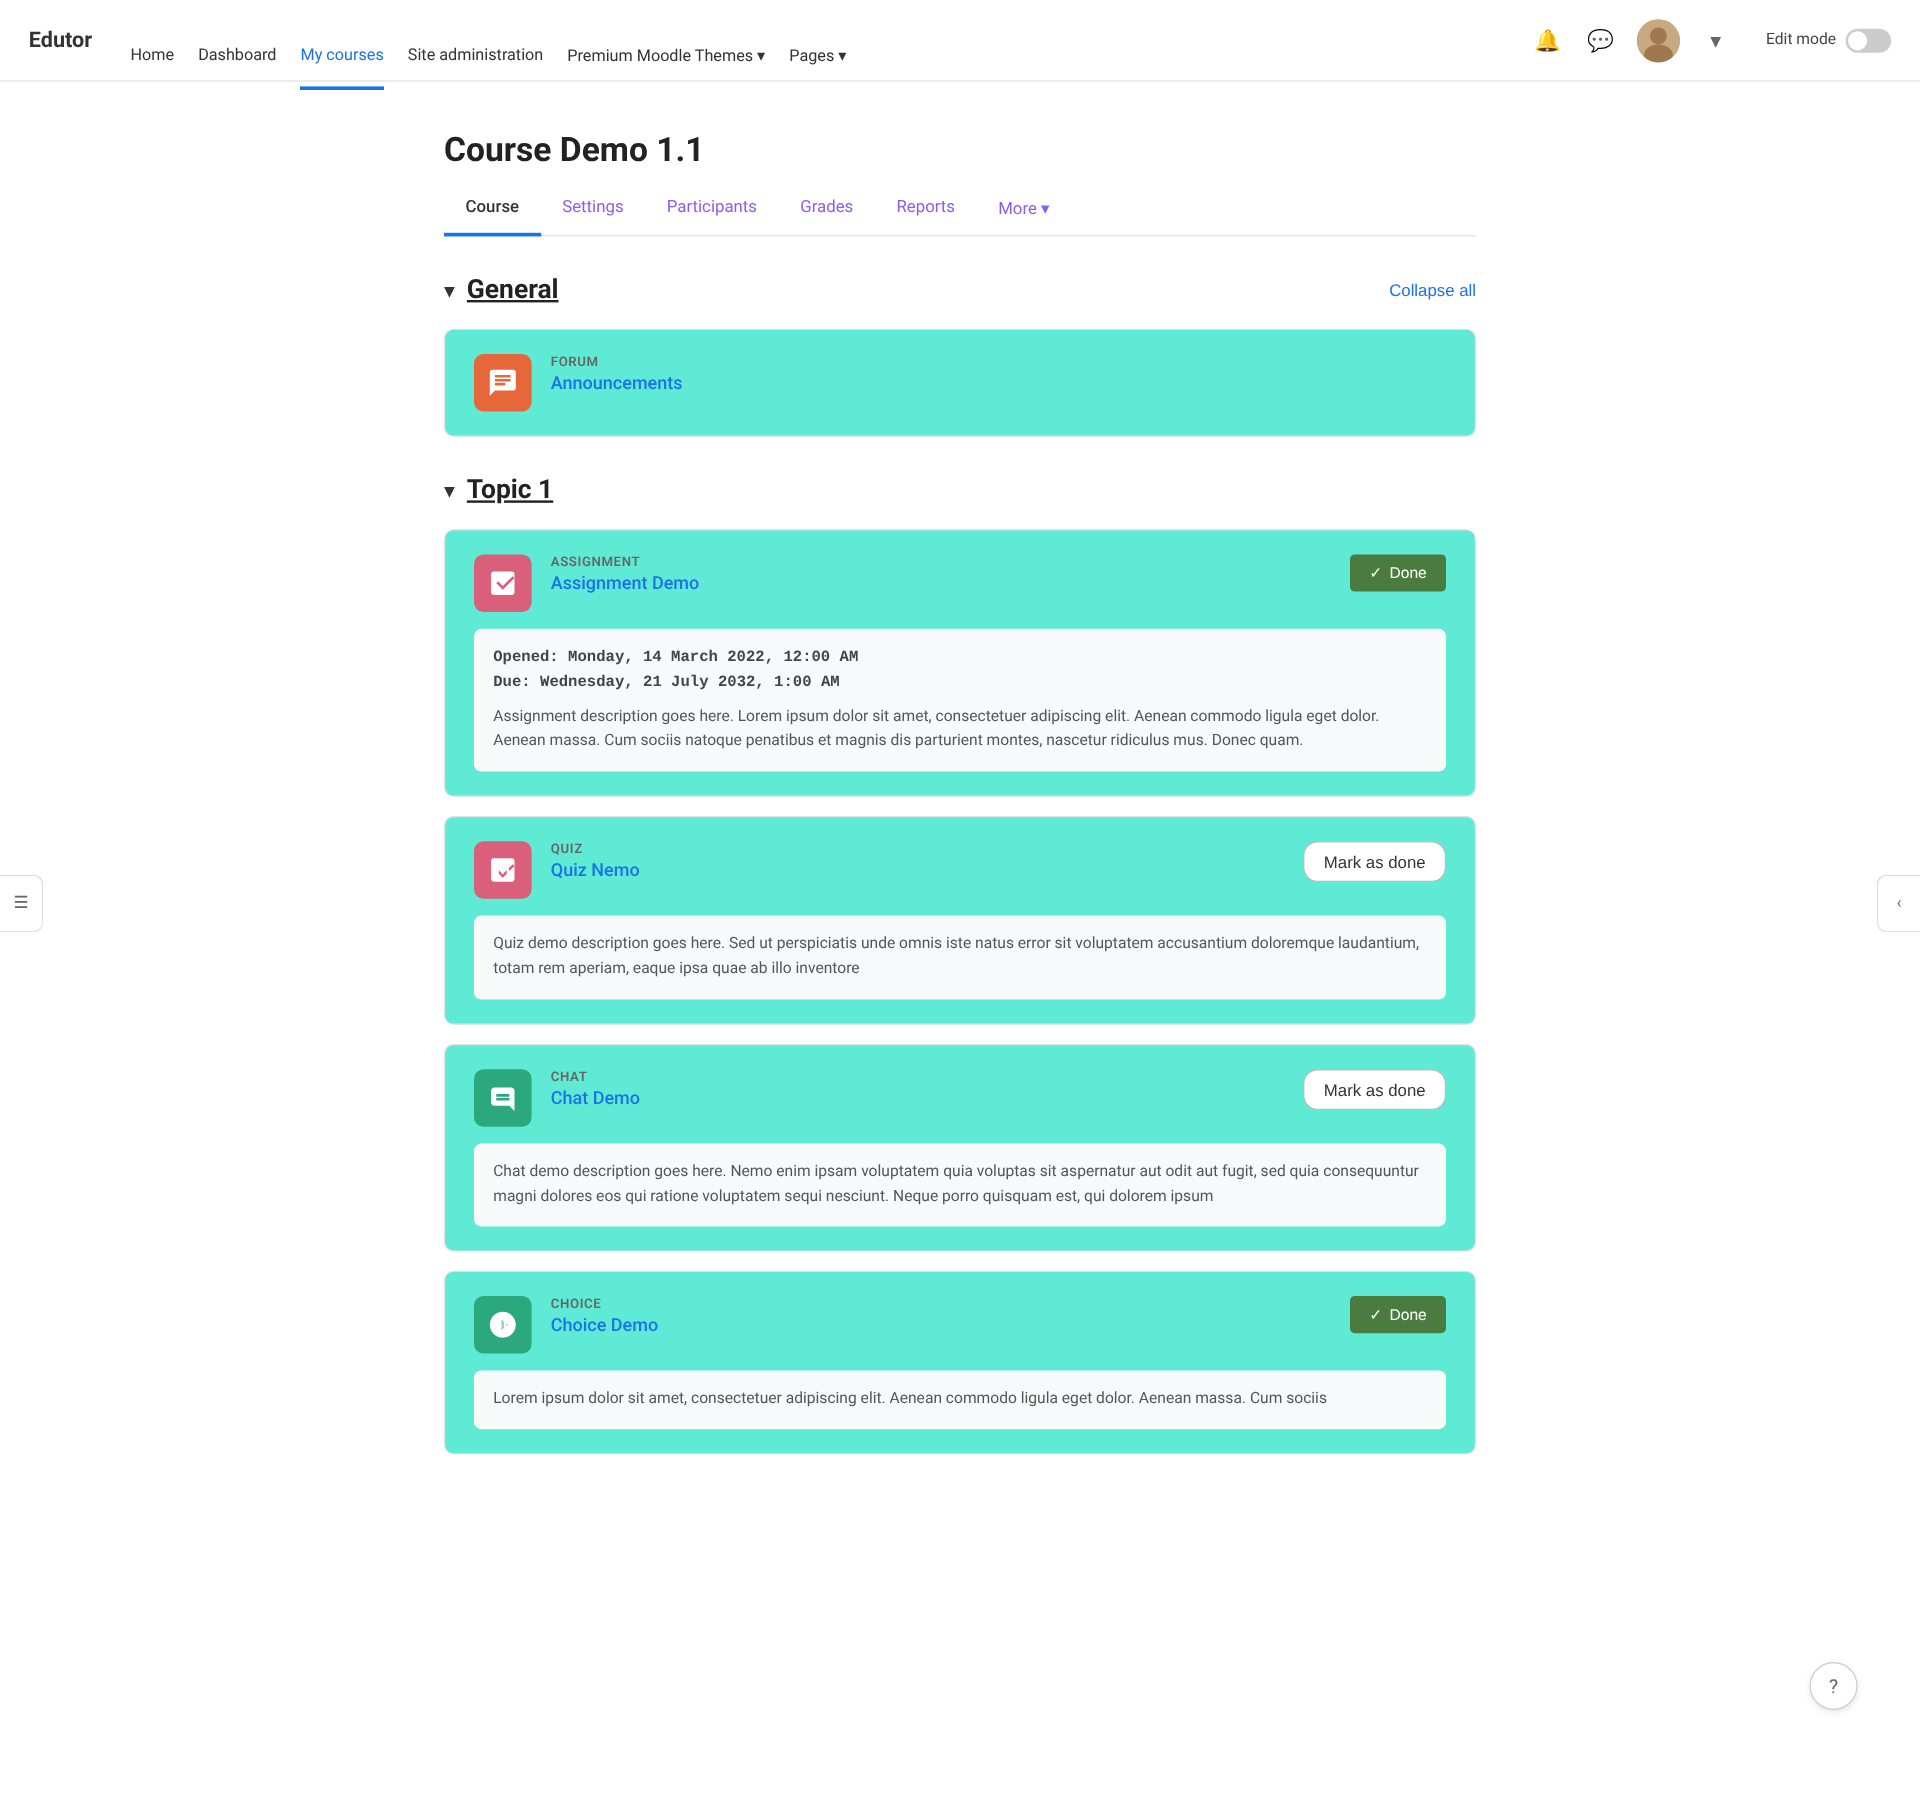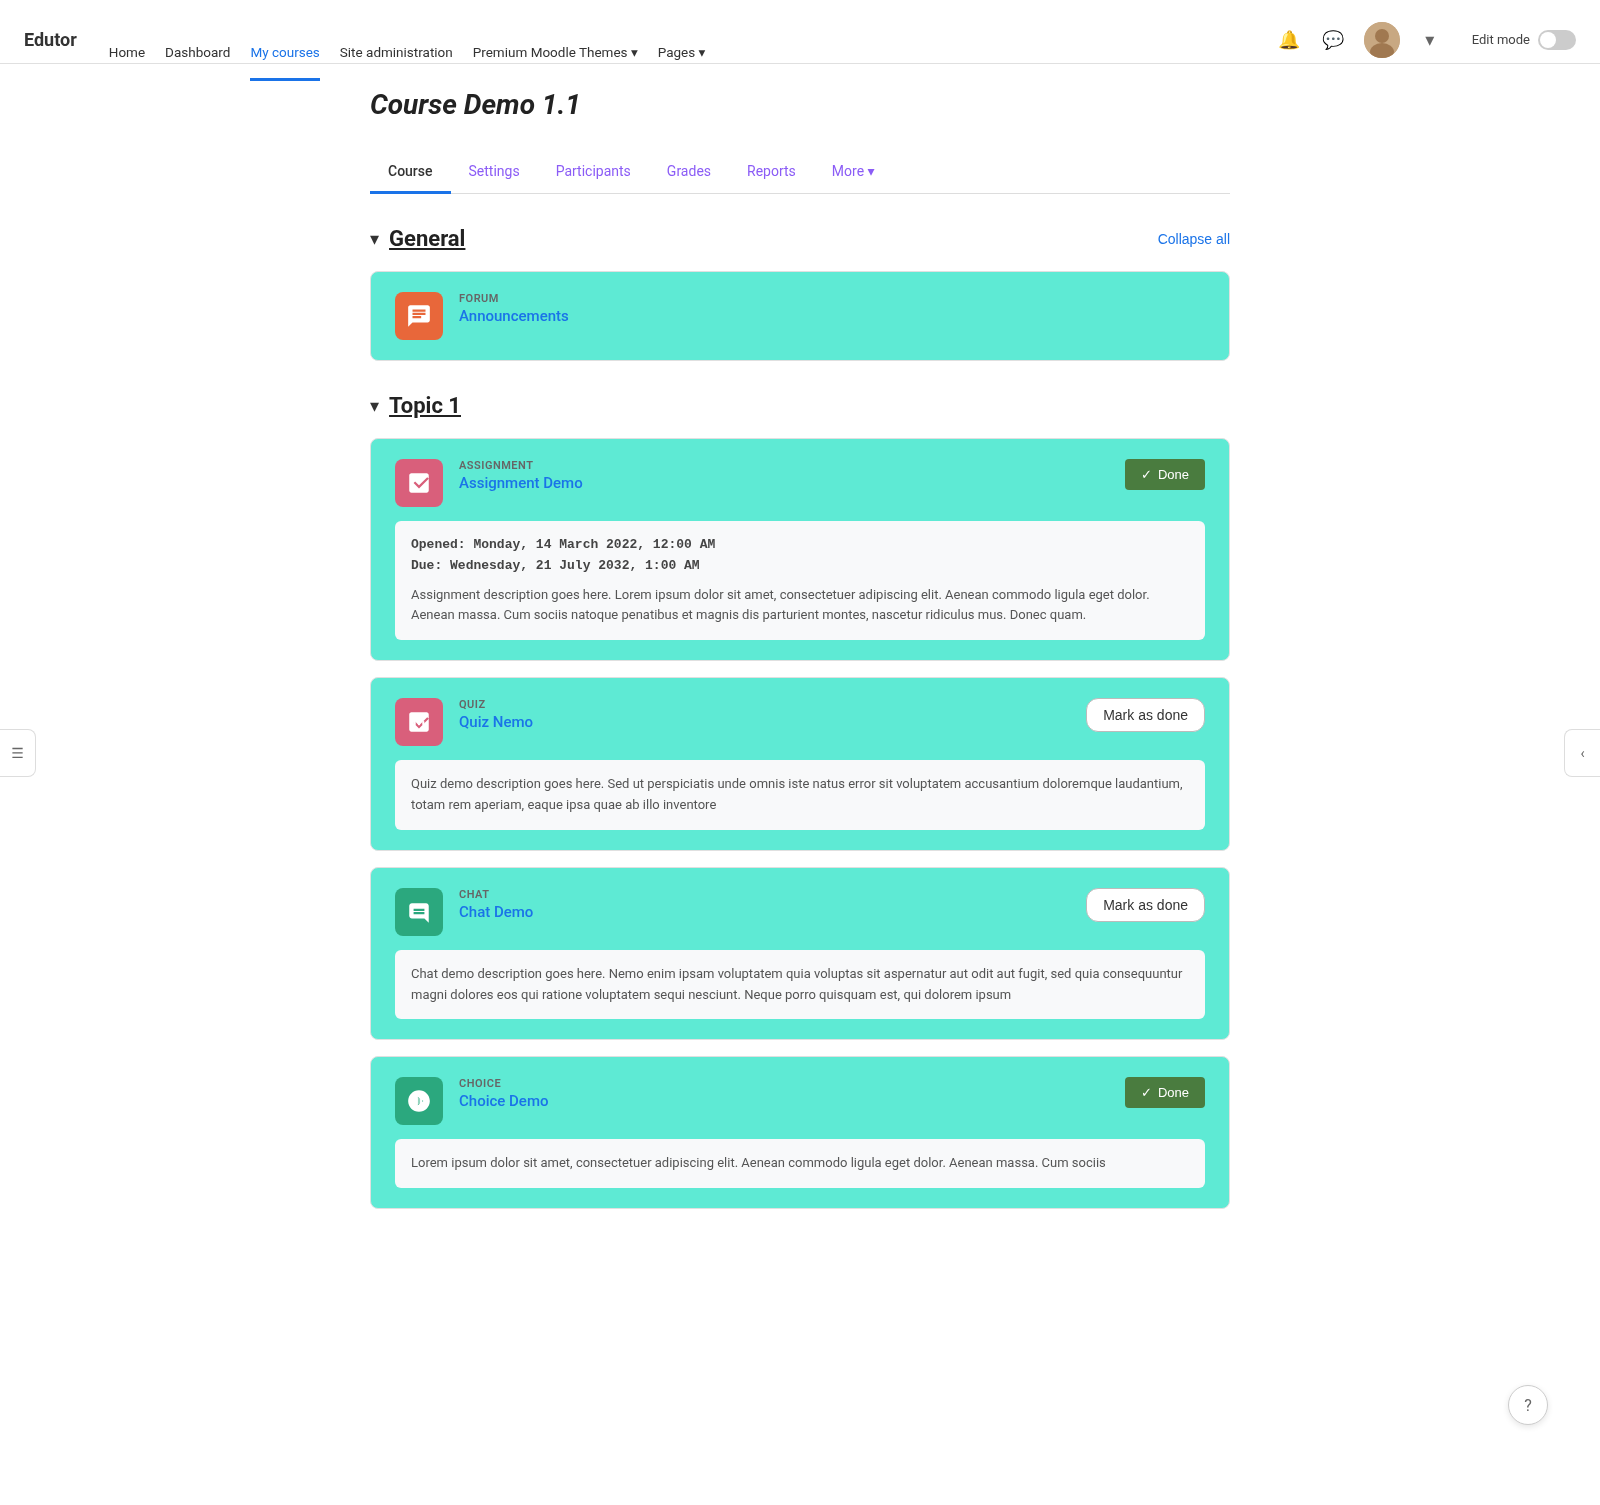--- a/index.html
+++ b/index.html
@@ -1,22 +1,22 @@
 <!DOCTYPE html>
 <html><head>
   <meta charset="utf-8">
   <style>
     * { box-sizing: border-box; margin: 0; padding: 0; }
     body { font-family: -apple-system, BlinkMacSystemFont, 'Segoe UI', Roboto, sans-serif; background: #fff; color: #333; font-size: 14px; }
 
     
     .topnav {
       display: flex; align-items: center; padding: 0 24px;
-      height: 48px; background: #fff; border-bottom: 1px solid #e0e0e0;
-      position: sticky; top: 16px; z-index: 100;
+      height: 68px; background: #fff; border-bottom: 1px solid #e0e0e0;
+      position: sticky; top: 0; z-index: 100;
     }
     .topnav-brand { font-weight: 700; font-size: 18px; color: #333; margin-right: 32px; }
     .topnav-links { display: flex; gap: 20px; flex: 1; align-items: center; margin-top: 28px; }
     .topnav-links a { color: #333; text-decoration: none; font-size: 13.5px; padding: 18px 0; border-bottom: 3px solid transparent; }
     .topnav-links a.active { color: #1a73e8; border-bottom: 3px solid #1a73e8; }
     .topnav-right { display: flex; align-items: center; gap: 16px; }
     .topnav-icon { width: 28px; height: 28px; display: flex; align-items: center; justify-content: center; cursor: pointer; color: #666; font-size: 18px; }
     .avatar { width: 36px; height: 36px; border-radius: 50%; background: #c8a882; overflow: hidden; cursor: pointer; display: flex; align-items: center; justify-content: center; }
     .avatar svg { width: 36px; height: 36px; }
     .edit-mode-wrap { display: flex; align-items: center; gap: 8px; font-size: 13px; color: #444; padding-left: 12px; }
@@ -33,21 +33,21 @@
     .sidebar-toggle-right {
       position: fixed; right: 0; top: 50%; transform: translateY(-50%);
       width: 36px; height: 48px; background: #fff; border: 1px solid #ddd;
       border-right: none; border-radius: 8px 0 0 8px; display: flex;
       align-items: center; justify-content: center; cursor: pointer; z-index: 50; color: #666;
     }
 
     
     .main-content { max-width: 900px; margin: 0 auto; padding: 40px 20px 60px; }
 
-    .page-title { font-size: 28px; font-weight: 700; margin-bottom: 30px; color: #222; font-style: italic; }
+    .page-title { font-size: 28px; font-weight: 700; margin-bottom: 12px; color: #222; }
 
     
     .course-tabs { display: flex; gap: 0; border-bottom: 1px solid #ddd; margin-bottom: 32px; }
     .course-tab { padding: 12px 18px; cursor: pointer; color: #8b5cf6; text-decoration: none; font-size: 14px; border-bottom: 3px solid transparent; margin-bottom: -1px; }
     .course-tab.active { color: #333; border-bottom: 3px solid #1a73e8; font-weight: 500; }
 
     
     .section { margin-bottom: 32px; }
     .section-header { display: flex; align-items: center; justify-content: space-between; margin-bottom: 20px; }
     .section-title-wrap { display: flex; align-items: center; gap: 10px; }

